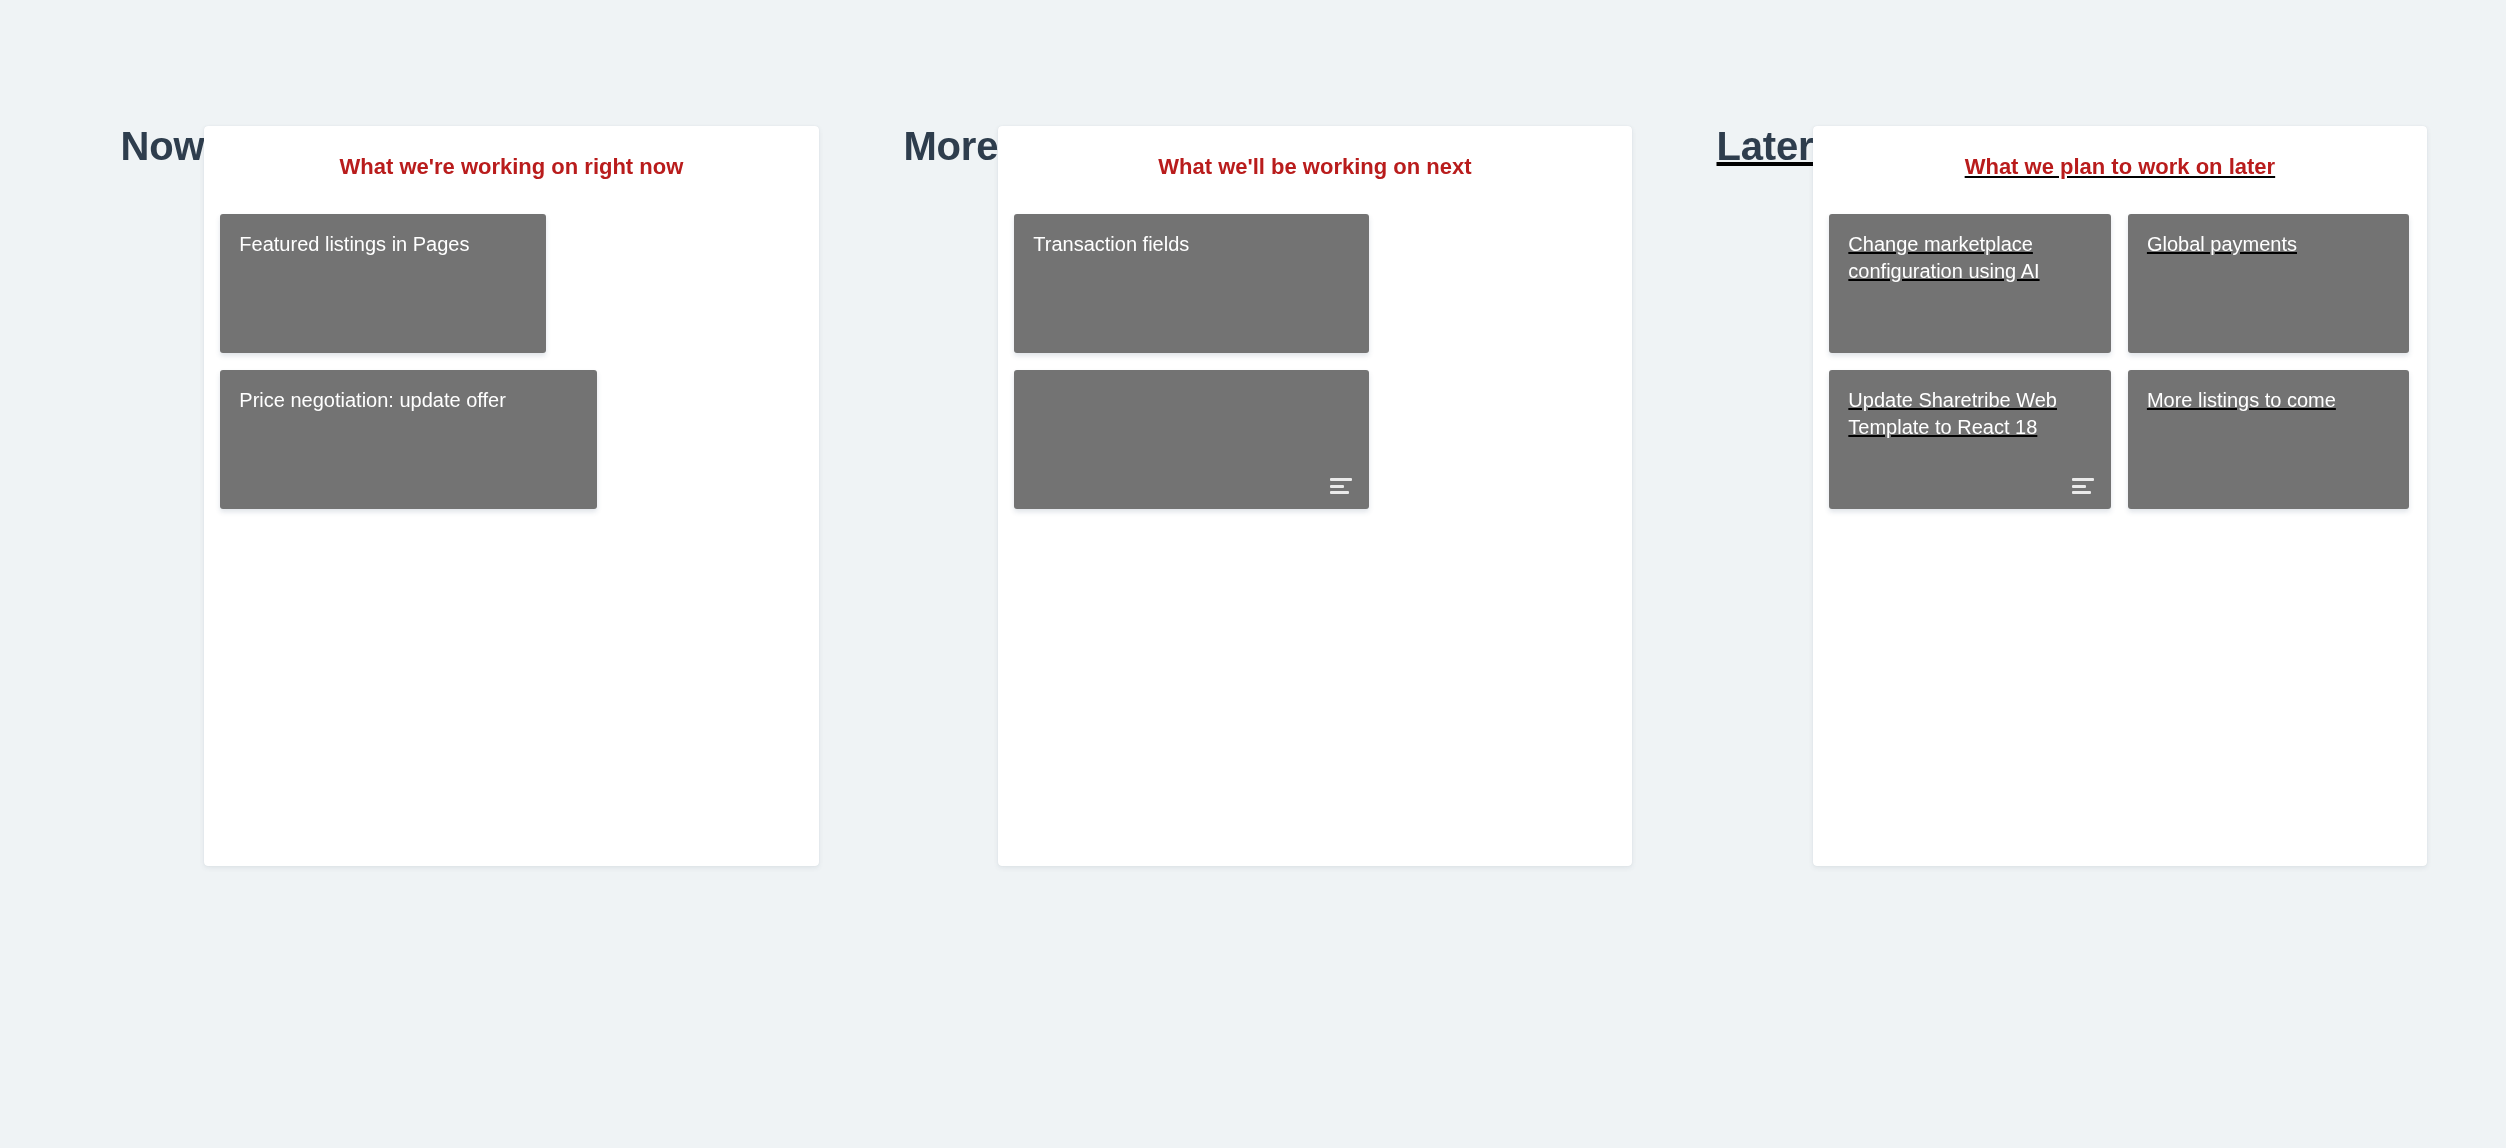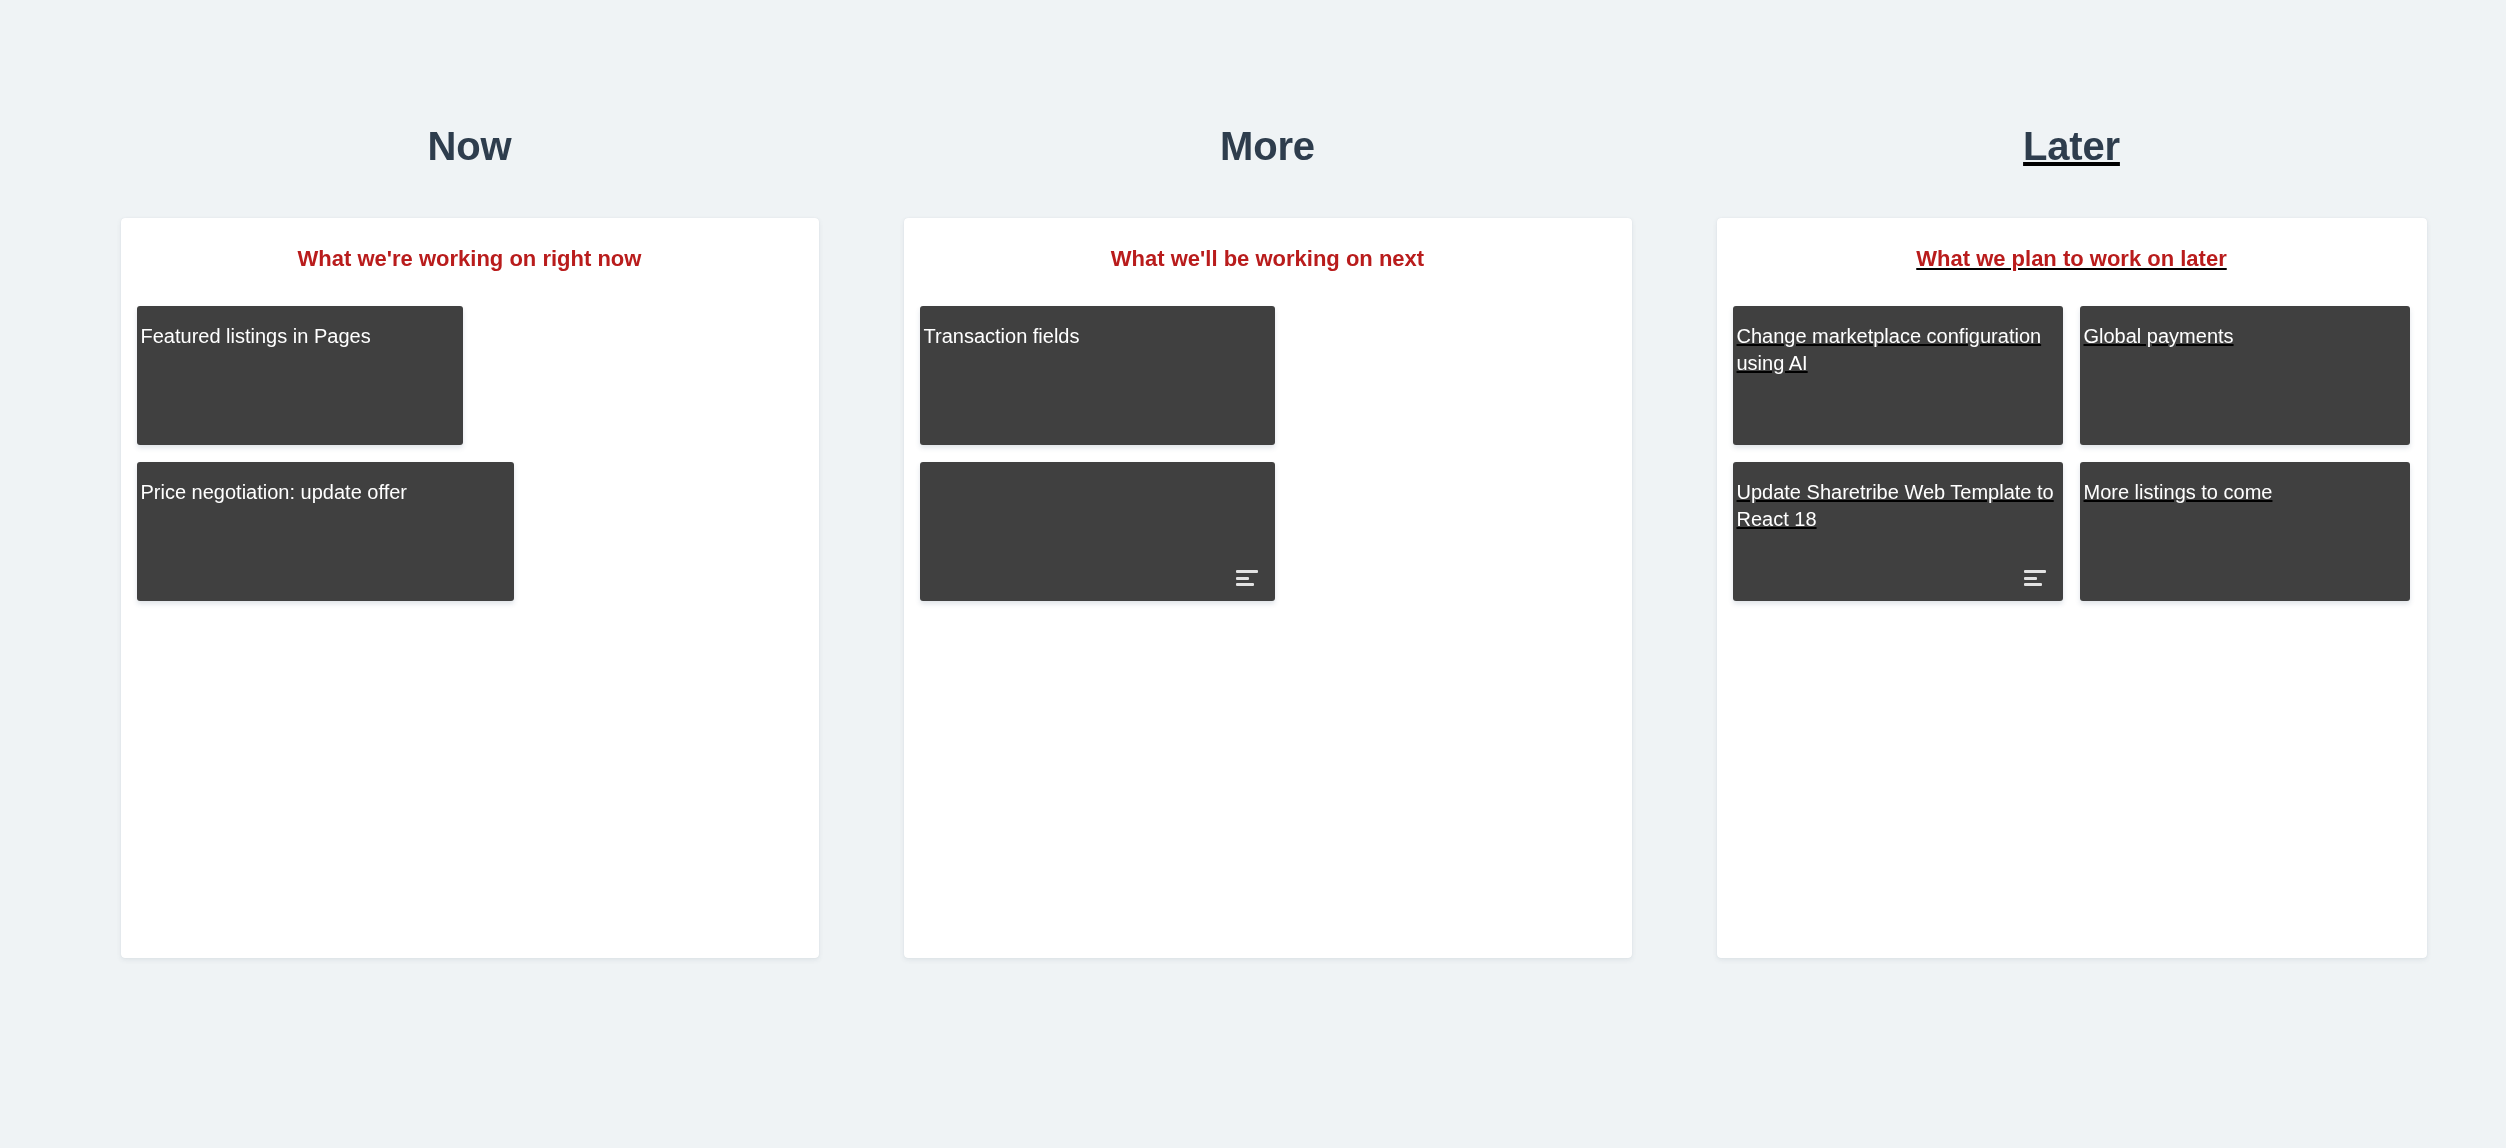--- a/index.html
+++ b/index.html
@@ -24,21 +24,21 @@
     justify-content: center;
     align-items: flex-start;
     gap: 44px;
     padding-top: 126px;
     box-sizing: border-box;
   }
 
   .column {
     width: 698px;
     display: flex;
-    flex-direction: column;
+    flex-direction: row;
     align-items: stretch;
     margin-left: 41px;
   }
   .column.col-next { width: 728px; }
   .column.col-later { width: 710px; text-decoration: underline; }
 
   .column-title {
     text-align: center;
     font-size: 40px;
     font-weight: bold;
@@ -73,26 +73,26 @@
 
   .cards {
     display: flex;
     flex-wrap: wrap;
     gap: 17px;
     align-content: flex-start;
   }
 
   .card {
     position: relative;
-    background: #404040;
+    background: #737373;
     border-radius: 3px;
     box-sizing: border-box;
     width: calc(50% - 9px);
     height: 139px;
-    padding: 17px 4px;
+    padding: 17px 19px;
     color: #ffffff;
     font-size: 20px;
     line-height: 1.33;
     font-weight: 400;
     box-shadow: 0 3px 5px rgba(60, 90, 120, 0.16);
     cursor: pointer;
     overflow: hidden;
   }
 
   

